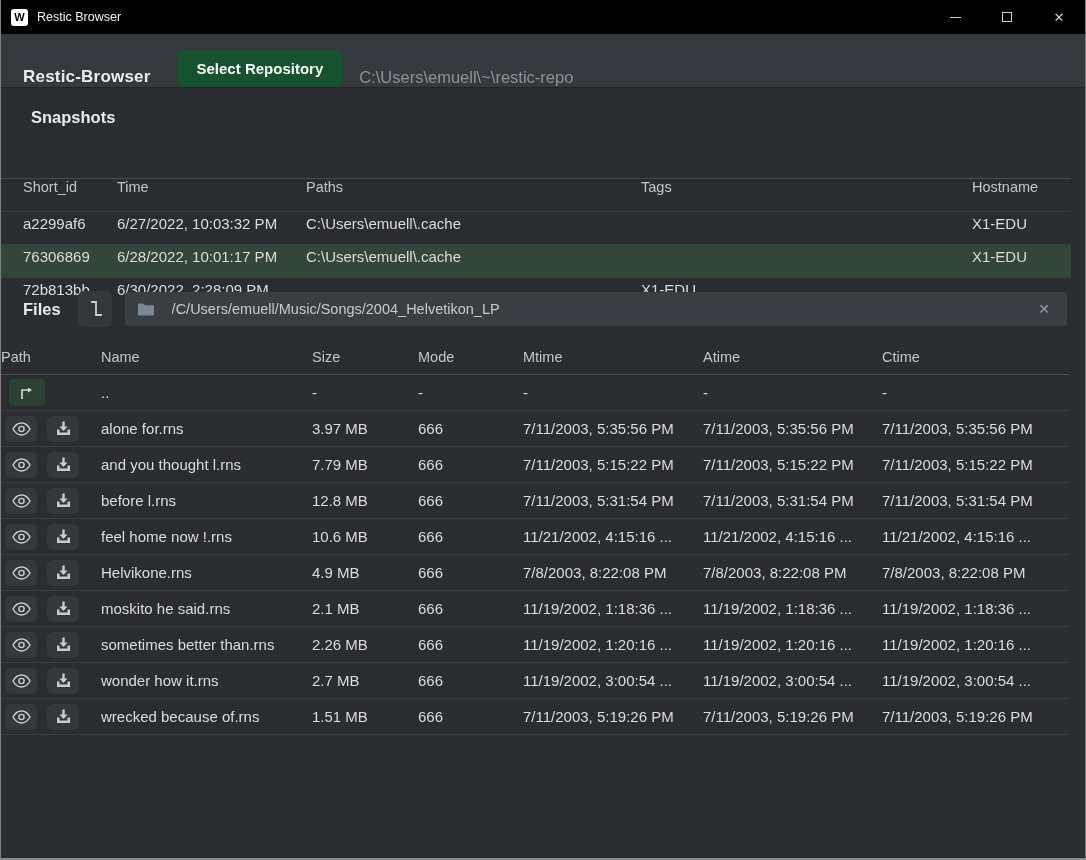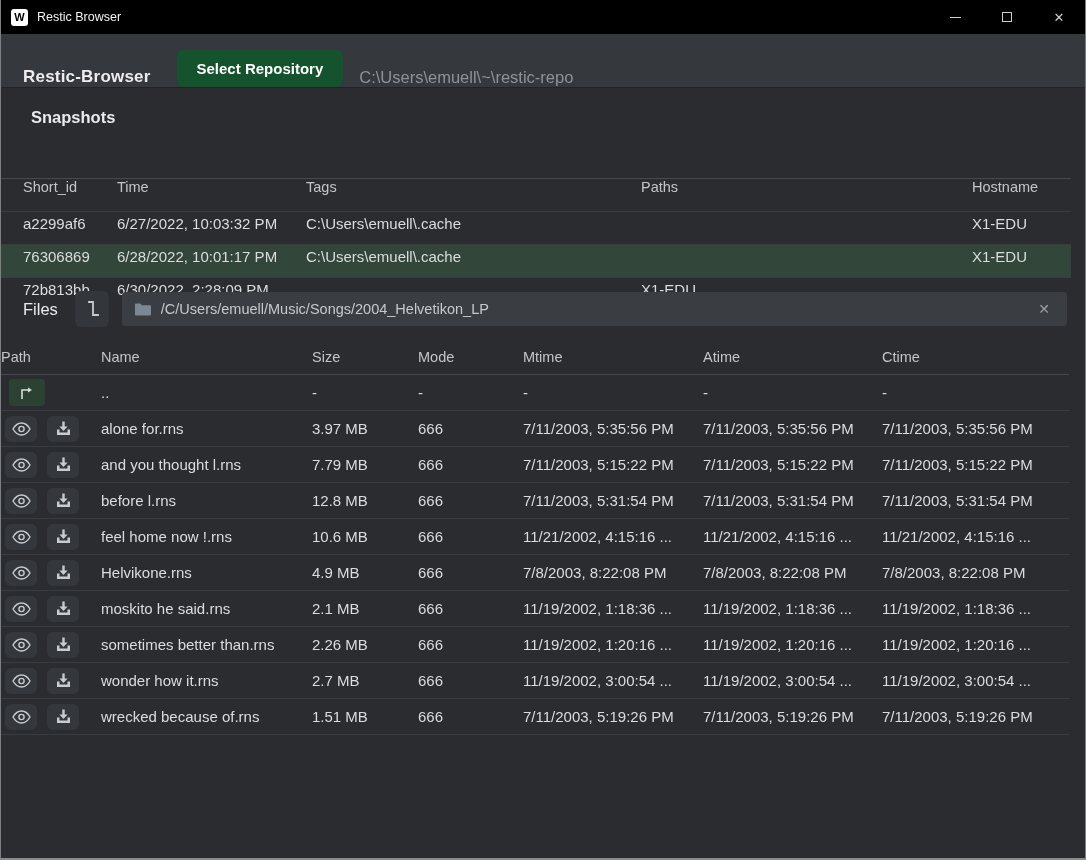--- a/index.html
+++ b/index.html
@@ -55,28 +55,28 @@
   .snap-grid.hdr { height:36px; color:#c3c5c8; font-size:14.5px; border-bottom:1px solid #46494d; }
   .snap-grid.row { height:33px; color:#dbdcde; font-size:15px; border-bottom:1px solid #393c40; }
   .snap-grid.row.selected { background:#33463a; }
   .snap-grid > div { overflow:hidden;margin-top:44px; }
 
   
   .files-bar {
     display:flex; align-items:center; gap:13px;
     padding-left:22px; padding-right:18px; margin:13px 0 12px 0; height:36px;
   }
-  .files-heading { color:#e9eaeb; font-size:16.5px; font-weight:normal; margin-right:4px; }
+  .files-heading { color:#e9eaeb; font-size:16.5px; font-weight:bold; margin-right:4px; }
   .tool-btn {
     width:34px; height:36px; background:#33363a; border:none; border-radius:6px;
     display:flex; align-items:center; justify-content:center; cursor:pointer; flex:none;
   }
   .path-field {
     flex:1; height:34px; background:#3a3d42; border-radius:4px;
-    display:flex; align-items:center; padding:0 13px; gap:10px; cursor:text;
+    display:flex; align-items:center; padding:0 13px; gap:18px; cursor:text;
   }
   .path-text { color:#c7c9cb; font-size:14.5px; white-space:nowrap; overflow:hidden; }
   .clear-btn {
     margin-left:auto; background:none; border:none; color:#9aa0a6; font-size:14px;
     cursor:pointer; font-family:inherit; padding:2px 4px;
   }
 
   
   .file-grid {
     display:grid; grid-template-columns:100px 211px 106px 105px 180px 179px 1fr;
@@ -124,22 +124,22 @@
     <button class="green-btn">Select Repository</button>
     <span class="repo-path">C:\Users\emuell\~\restic-repo</span>
   </div>
 
   <div>
     <div class="section-heading">Snapshots</div>
 
     <div class="snap-grid hdr">
       <div>Short_id</div>
       <div>Time</div>
+      <div>Paths</div>
       <div>Tags</div>
-      <div>Paths</div>
       <div>Hostname</div>
     </div>
 
     <div class="snap-grid row">
       <div>a2299af6</div>
       <div>6/27/2022, 10:03:32 PM</div>
       <div>C:\Users\emuell\.cache</div>
       <div></div>
       <div>X1-EDU</div>
     </div>

